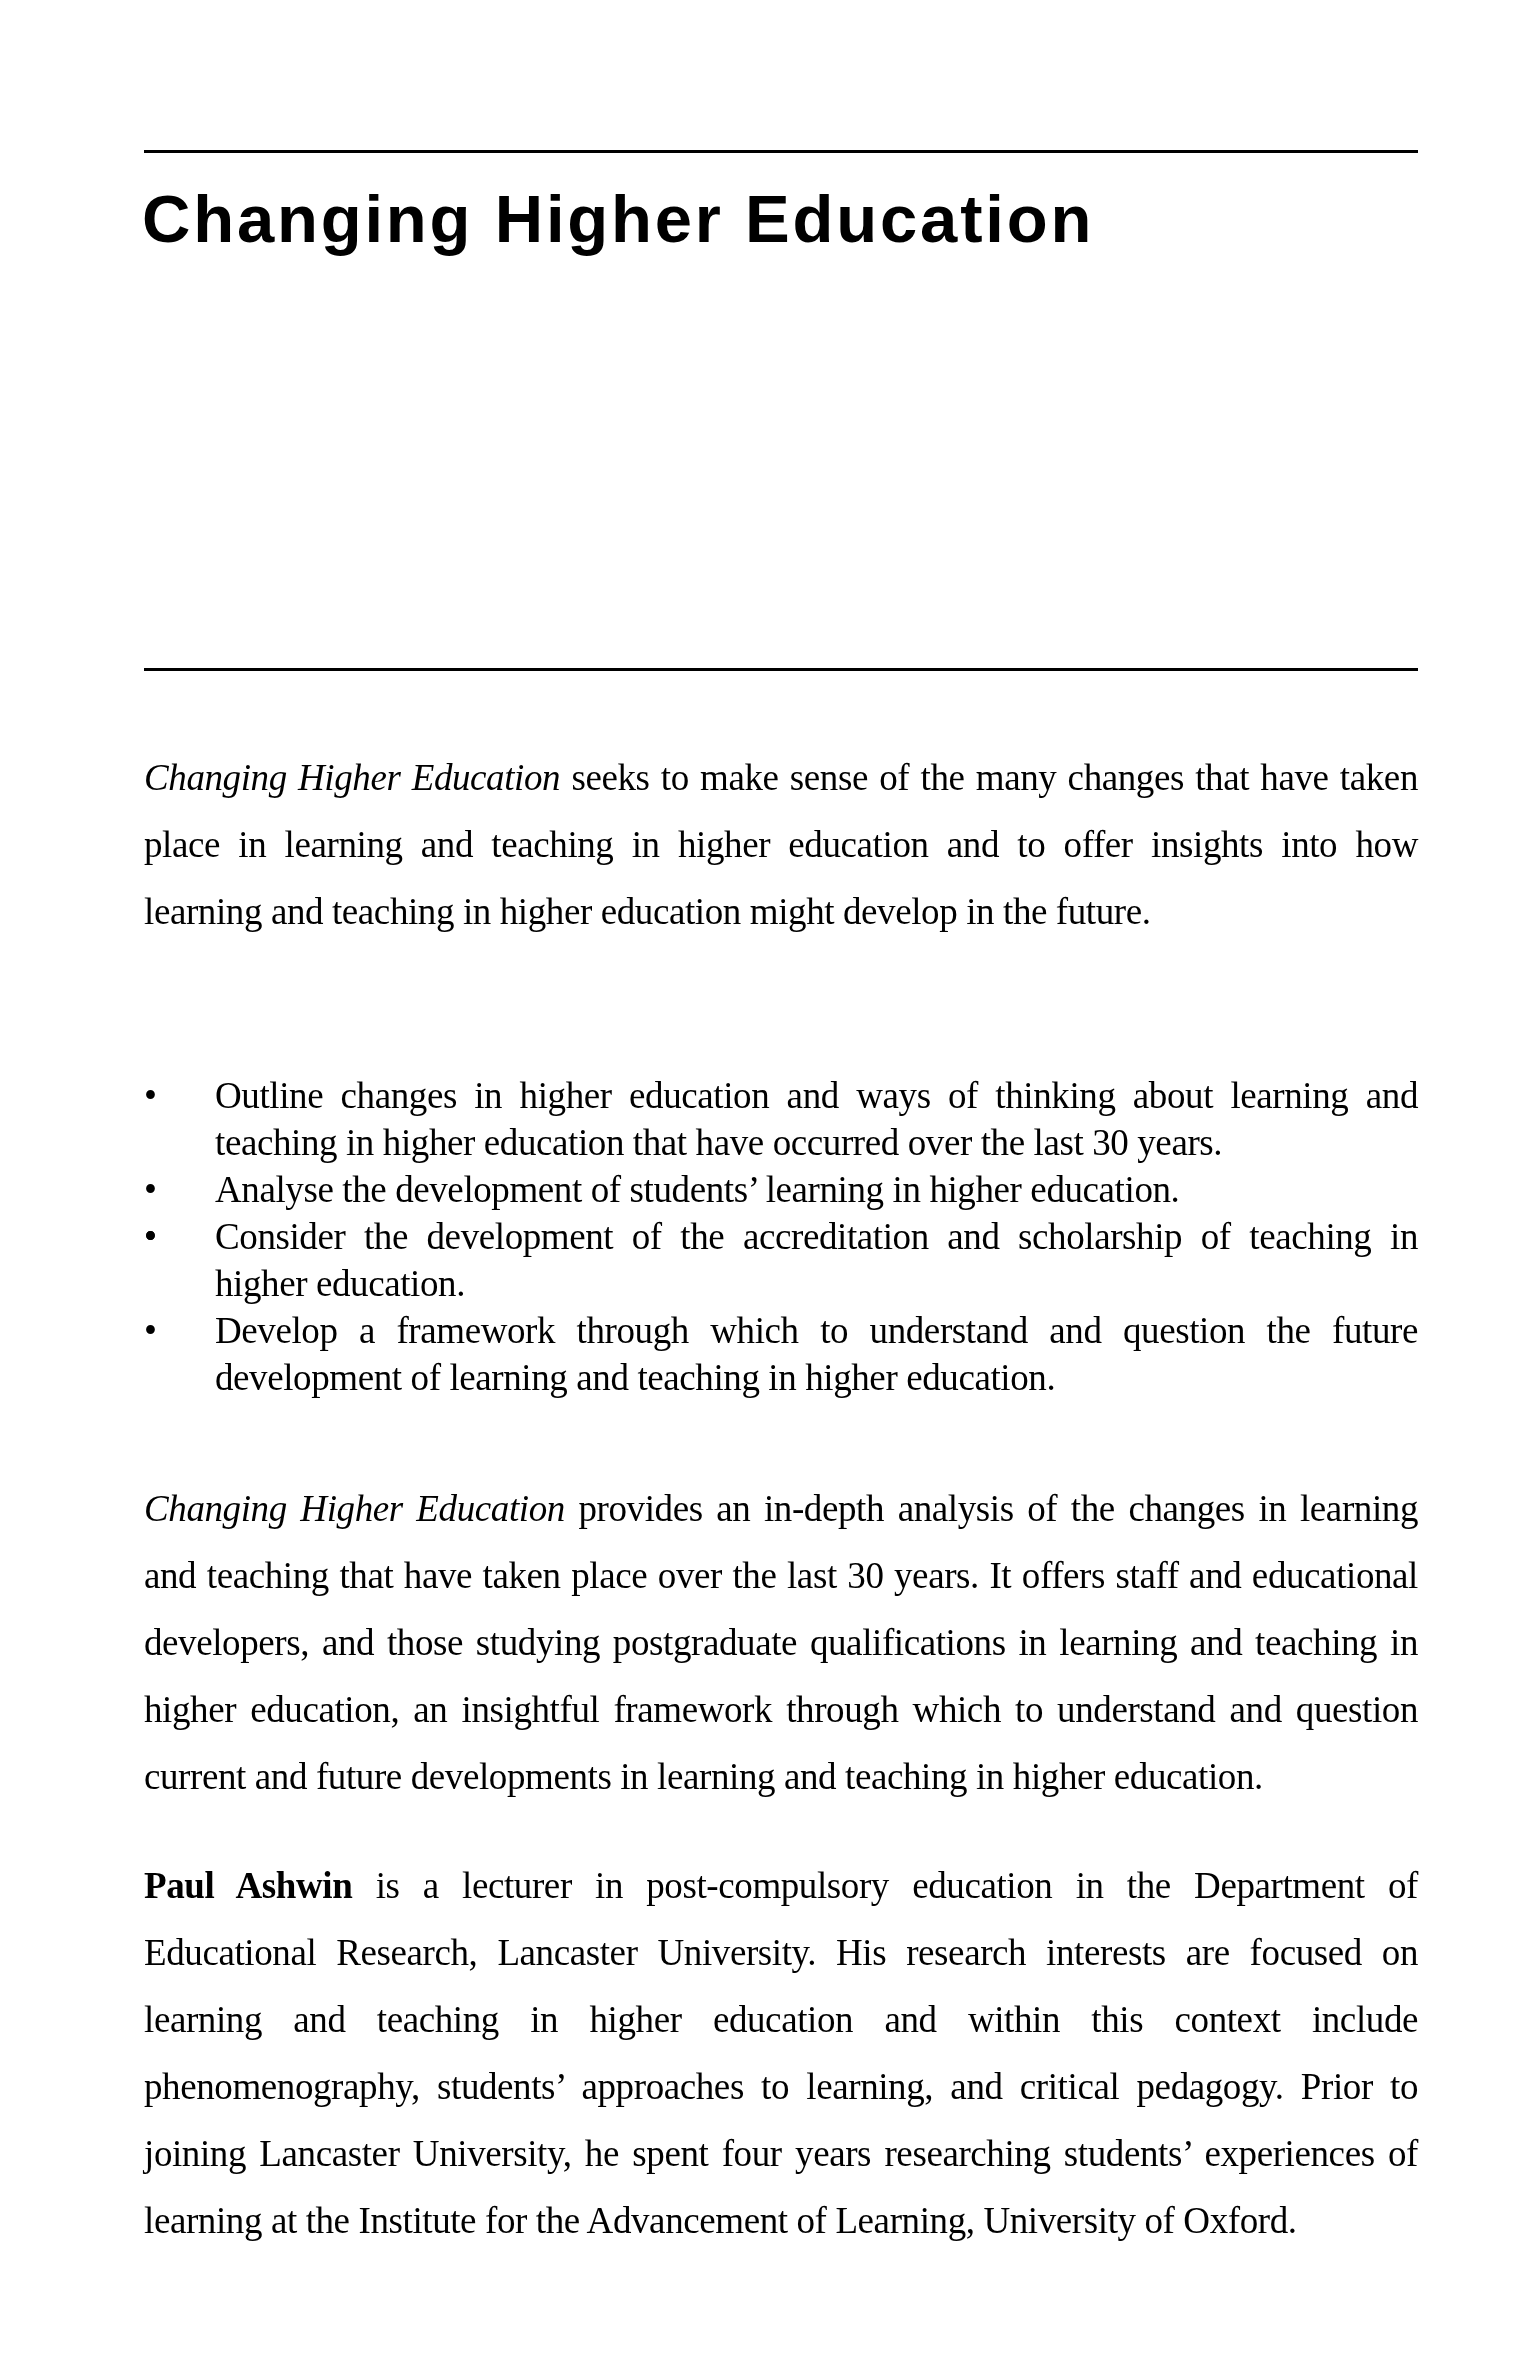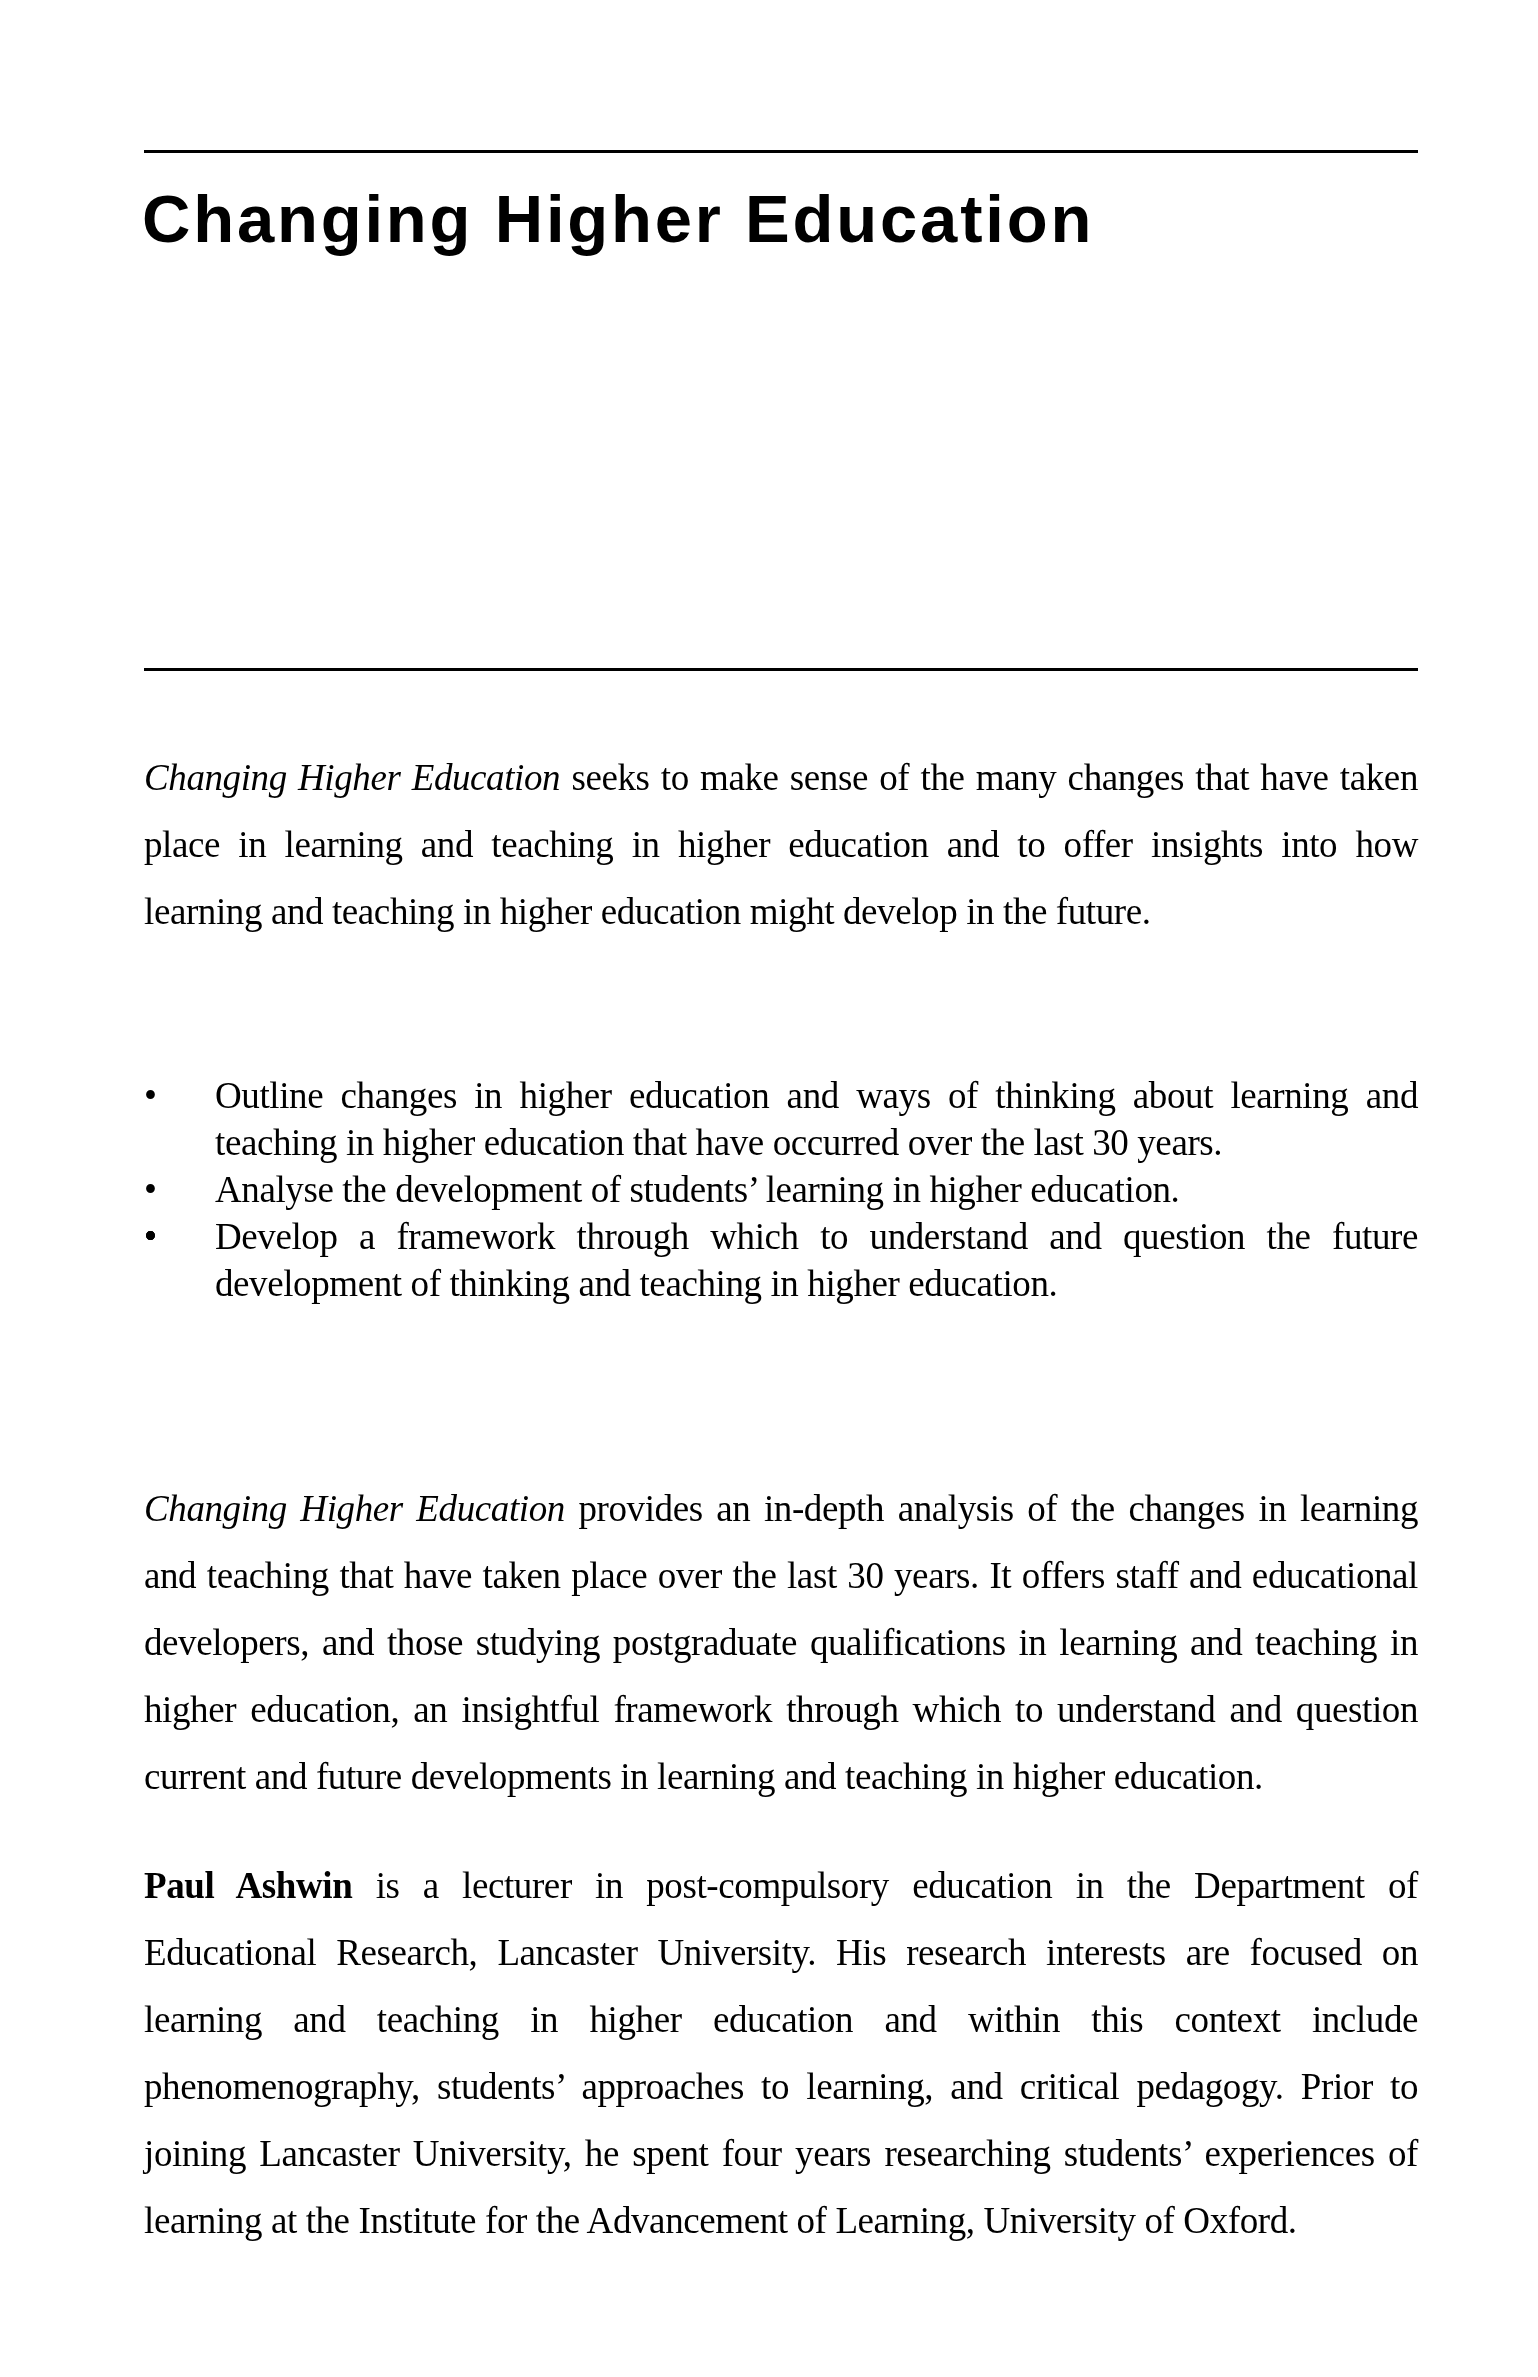--- a/index.html
+++ b/index.html
@@ -40,22 +40,22 @@
 <div class="rule" id="rule-bottom"></div>
 
 <div class="body" id="para-1">
   <p><span class="it">Changing Higher Education</span><span> seeks to make sense of the many changes that have taken place in learning and teaching in higher education and to offer insights into how learning and teaching in higher education might develop in the future.</span></p>
 </div>
 
 <ul id="bullets">
   <li><span class="dot">•</span><span>Outline changes in higher education and ways of thinking about learning and teaching in higher education that have occurred over the last 30 years.</span></li>
   <li><span class="dot">•</span><span>Analyse the development of students’ learning in higher education.</span></li>
   <li><span class="dot">•</span></li>
-  <li><span class="dot">•</span></li>
-  <li><span class="dot">•</span><span>Develop a framework through which to understand and question the future development of thinking and teaching in higher education.</span></li>
+  <li><span class="dot">•</span><span>Consider the development of the accreditation and scholarship of teaching in higher education.</span></li>
+  <li><span class="dot">•</span><span>Develop a framework through which to understand and question the future development of learning and teaching in higher education.</span></li>
 </ul>
 
 <div class="body" id="para-3">
   <p><span class="it">Changing Higher Education</span><span> provides an in-depth analysis of the changes in learning and teaching that have taken place over the last 30 years. It offers staff and educational developers, and those studying postgraduate qualifications in learning and teaching in higher education, an insightful framework through which to understand and question current and future developments in learning and teaching in higher education.</span></p>
 </div>
 
 <div class="body" id="para-4">
   <p><span class="bd">Paul Ashwin</span><span> is a lecturer in post-compulsory education in the Department of Educational Research, Lancaster University. His research interests are focused on learning and teaching in higher education and within this context include phenomenography, students’ approaches to learning, and critical pedagogy. Prior to joining Lancaster University, he spent four years researching students’ experiences of learning at the Institute for the Advancement of Learning, University of Oxford.</span></p>
 </div>
 

